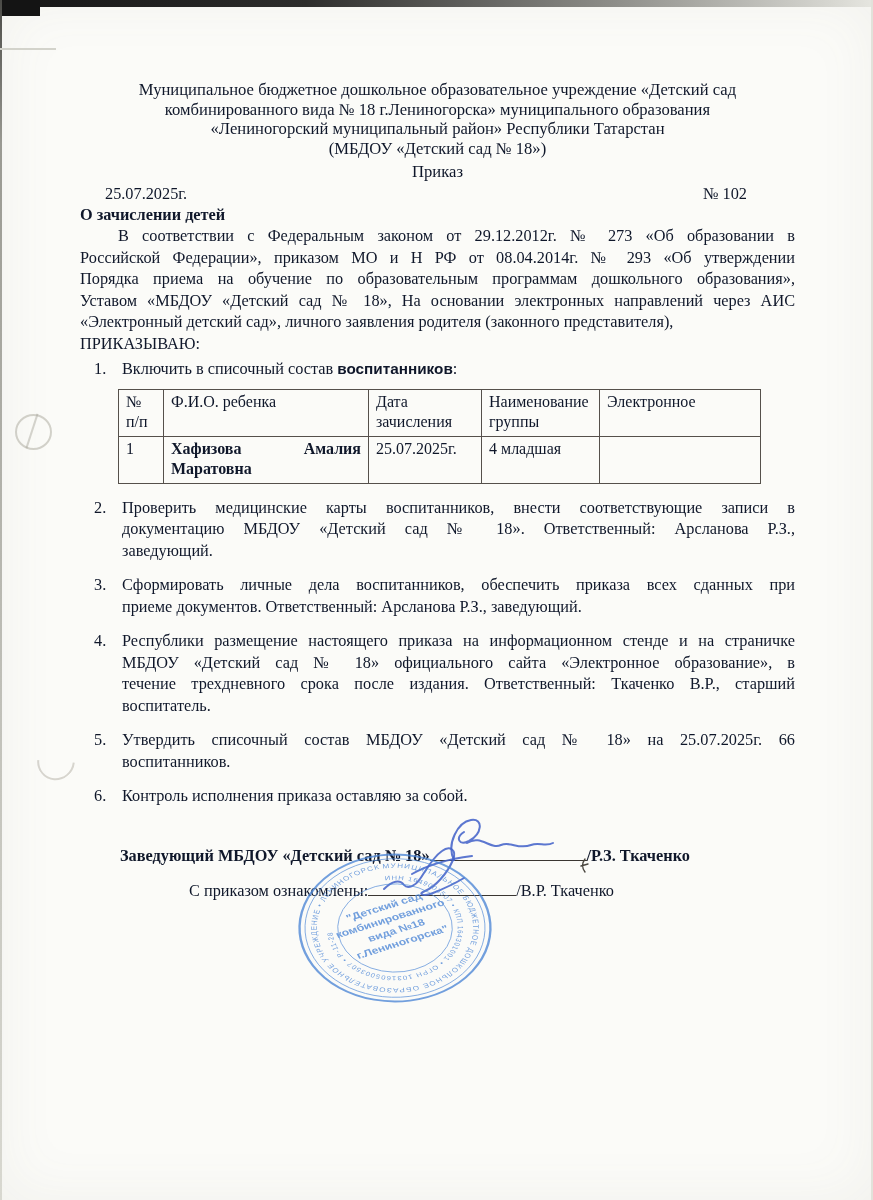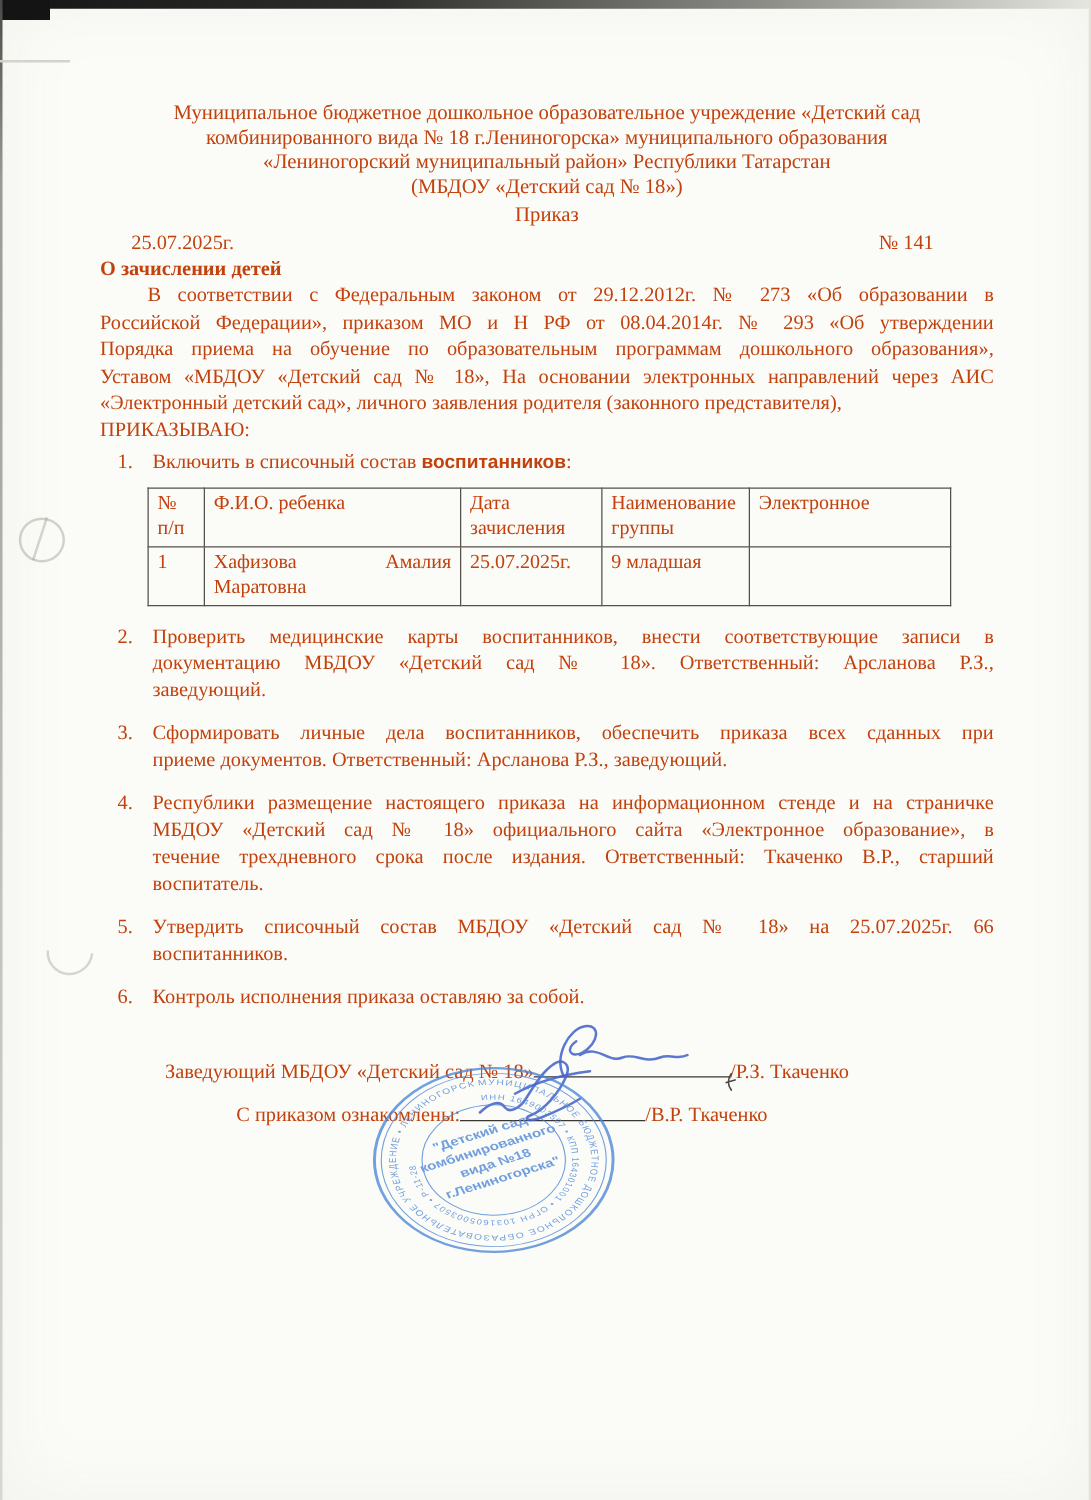--- a/index.html
+++ b/index.html
@@ -1,19 +1,19 @@
 <!DOCTYPE html>
 <html><head>
 <meta charset="utf-8">
 <style>
   html,body{margin:0;padding:0;}
   body{width:873px;height:1200px;overflow:hidden;background:#e8e8e4;}
   .page{
     position:relative;width:873px;height:1200px;background:#fbfbf8;
-    font-family:"Liberation Serif","DejaVu Serif",serif;color:#c2410c;
+    font-family:"Liberation Serif","DejaVu Serif",serif;color:#0f172a;
     box-shadow:inset 0 0 60px rgba(120,118,105,0.07);
   }
   
   .edge-top{position:absolute;left:0;top:0;width:873px;height:7px;
     background:linear-gradient(to right,#151515 0%,#2e2e2c 35%,#8d8d88 70%,#d6d6d0 95%,#e6e6e0 100%);}
   .corner-blob{position:absolute;left:0;top:0;width:40px;height:16px;background:#141414;}
   .edge-left{position:absolute;left:0;top:0;width:2px;height:1200px;
     background:linear-gradient(to bottom,#4a4a46 0%,#9a9a92 12%,#c2c2ba 60%,#d8d8d0 100%);}
   .edge-right{position:absolute;right:0;top:0;width:2px;height:1200px;background:#e2e2da;}
   .notch-line{position:absolute;left:0;top:48px;width:56px;height:2px;background:#d3d3cb;}
@@ -36,27 +36,27 @@
   .pline{height:21.5px;overflow:hidden;}
   .oitem{display:flex;margin-top:13px;}
   .oitem .num{flex:none;width:28px;margin-left:14px;}
   .oitem .itext{flex:1;}
   .item-first{margin-top:4px;}
   .emph{font-family:"Liberation Sans","DejaVu Sans",sans-serif;font-weight:700;font-size:15.3px;}
   
   table.roster{border-collapse:collapse;margin:9px 0 0 38px;width:642px;
     font-size:16px;line-height:20px;table-layout:fixed;}
   table.roster td{border:1.4px solid #55504b;vertical-align:top;padding:2px 7px 4px 7px;}
-  td.c-fio{ text-align:justify;}
+  td.c-fio{ text-align:justify;font-weight:bold;}
   td.c-fio::first-line{}
   .thead td{height:40px;}
   .tdata td{height:40px;}
   
   .sig-row{display:flex;align-items:baseline;white-space:nowrap;line-height:22px;}
-  .sig-1{margin-top:38px;margin-left:52px;}
+  .sig-1{margin-top:38px;margin-left:40px;font-weight:bold;}
   .sig-2{margin-top:13px;margin-left:109px;}
   .sig-line{position:relative;display:inline-block;border-bottom:1.4px solid #3a3632;height:14px;}
   .sig-line-1{width:157px;}
   .sig-line-2{width:148px;}
   .sig-svg{position:absolute;left:8px;bottom:-6px;overflow:visible;}
   .sig-svg path{fill:none;stroke:#4564c9;stroke-width:2;stroke-linecap:round;opacity:0.88;}
   
   .stamp{position:absolute;left:295px;top:851px;width:200px;height:154px;
     opacity:0.78;filter:blur(0.35px);}
   .stamp circle{fill:none;stroke:#4c86d6;}
@@ -88,21 +88,21 @@
     <div>
       <div class="hline">Муниципальное бюджетное дошкольное образовательное учреждение «Детский сад</div>
       <div class="hline">комбинированного вида № 18 г.Лениногорска» муниципального образования</div>
       <div class="hline">«Лениногорский муниципальный район»  Республики Татарстан</div>
       <div class="hline">(МБДОУ «Детский сад № 18»)</div>
       <div class="doc-type">Приказ</div>
     </div>
 
     <div class="date-row">
       <span>25.07.2025г.</span>
-      <span>№ 141</span>
+      <span>№ 102</span>
     </div>
 
     <div class="subject">О зачислении детей</div>
 
     <div>
       <div class="jline indent">В соответствии с Федеральным законом от 29.12.2012г. № 273 «Об образовании в</div>
       <div class="jline">Российской Федерации», приказом МО и Н РФ от 08.04.2014г. № 293 «Об утверждении</div>
       <div class="jline">Порядка приема на обучение по образовательным программам дошкольного образования»,</div>
       <div class="jline">Уставом «МБДОУ «Детский сад № 18», На основании электронных направлений через АИС</div>
       <div class="pline">«Электронный детский сад», личного заявления родителя (законного представителя),</div>
@@ -127,21 +127,21 @@
         <td>№ п/п</td>
         <td>Ф.И.О. ребенка</td>
         <td>Дата зачисления</td>
         <td>Наименование группы</td>
         <td>Электронное</td>
       </tr>
       <tr class="tdata">
         <td>1</td>
         <td class="c-fio">Хафизова Амалия Маратовна</td>
         <td>25.07.2025г.</td>
-        <td>9 младшая</td>
+        <td>4 младшая</td>
         <td></td>
       </tr>
     </tbody>
       </table>
 
     <div class="oitem">
       <div class="num">2.</div>
       <div class="itext">
         <div class="jline">Проверить медицинские карты воспитанников, внести соответствующие записи в</div>
         <div class="jline">документацию МБДОУ «Детский сад № 18». Ответственный:  Арсланова Р.З.,</div>

